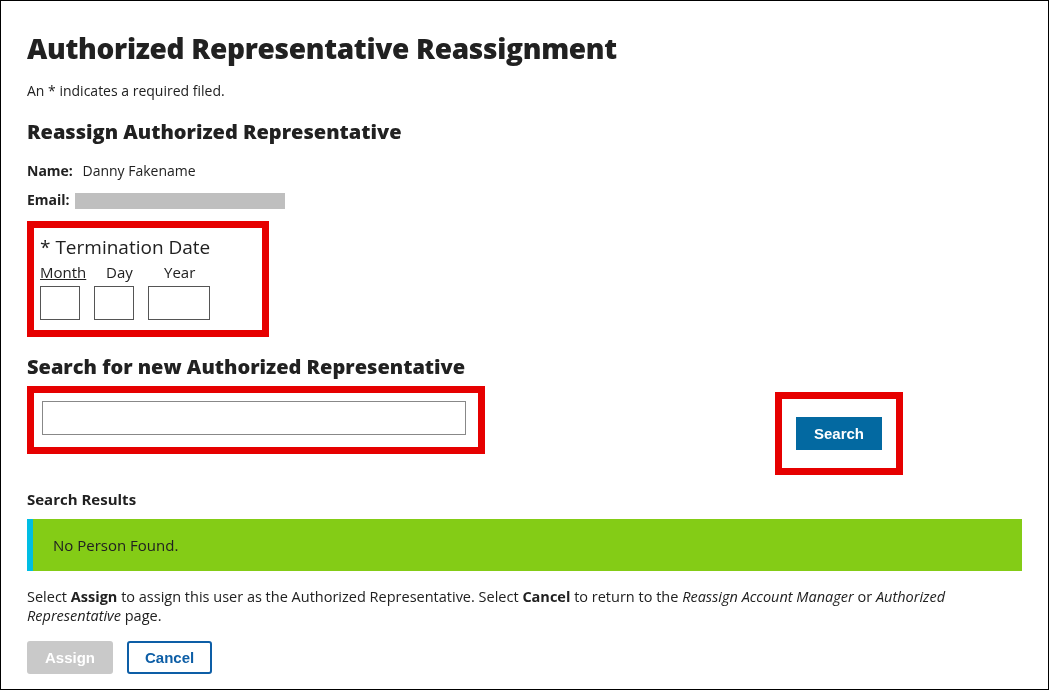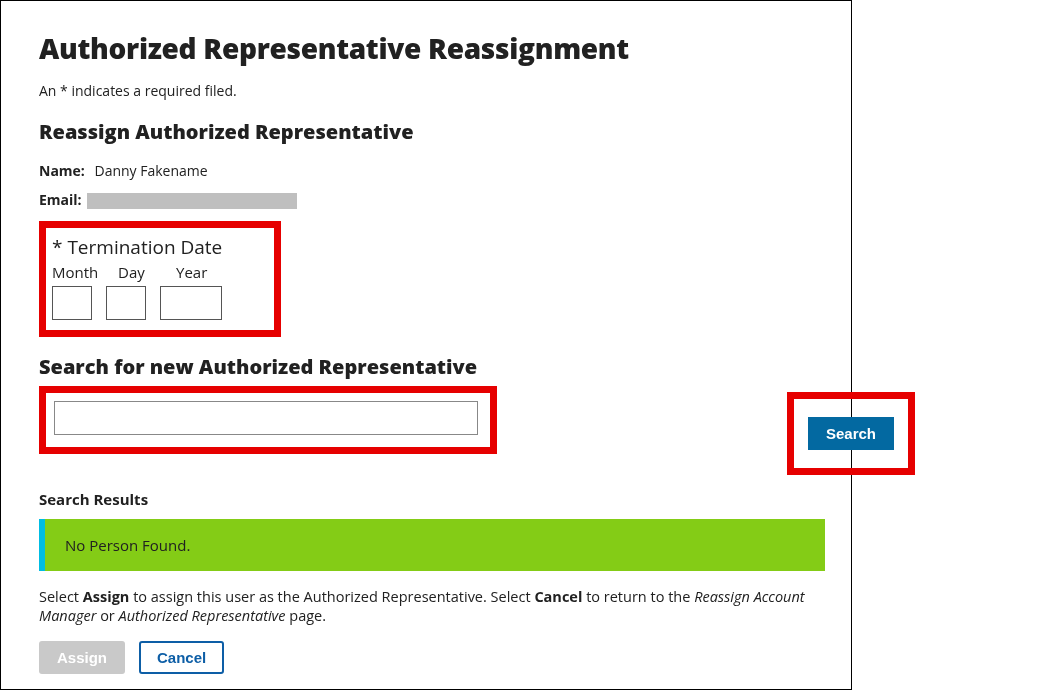--- a/index.html
+++ b/index.html
@@ -3,24 +3,24 @@
 <meta charset="utf-8">
 <style>
   * { box-sizing: border-box; }
   html, body { margin: 0; padding: 0; }
   body {
     font-family: "Open Sans", "Segoe UI", Arial, sans-serif;
     color: #212121;
     background: #fff;
   }
   .page {
-    width: 852px;
+    width: 1049px;
     height: 690px;
     border: 1px solid #000;
-    padding: 28px 26px 10px 38px;
+    padding: 28px 26px 10px 26px;
     position: relative;
   }
   h1.page-title {
     font-size: 28px;
     font-weight: 800;
     margin: 0 0 14px 0;
     letter-spacing: -0.3px;
   }
   .required-note {
     font-size: 14px;
@@ -60,21 +60,21 @@
     font-size: 19px;
     color: #212121;
     margin-bottom: 2px;
   }
   .date-labels {
     display: flex;
     gap: 22px;
     font-size: 15px;
     margin-bottom: 4px;
   }
-  .date-labels .lbl-month { width: 44px; }
+  .date-labels .lbl-month { width: 44px; text-decoration: underline; }
   .date-labels .lbl-day   { width: 36px; }
   .date-labels .lbl-year  { width: 60px; }
   .date-inputs { display: flex; gap: 14px; }
   .date-inputs input {
     height: 34px;
     border: 1px solid #555;
     font-size: 15px;
     text-align: center;
   }
   .inp-month { width: 40px; }

